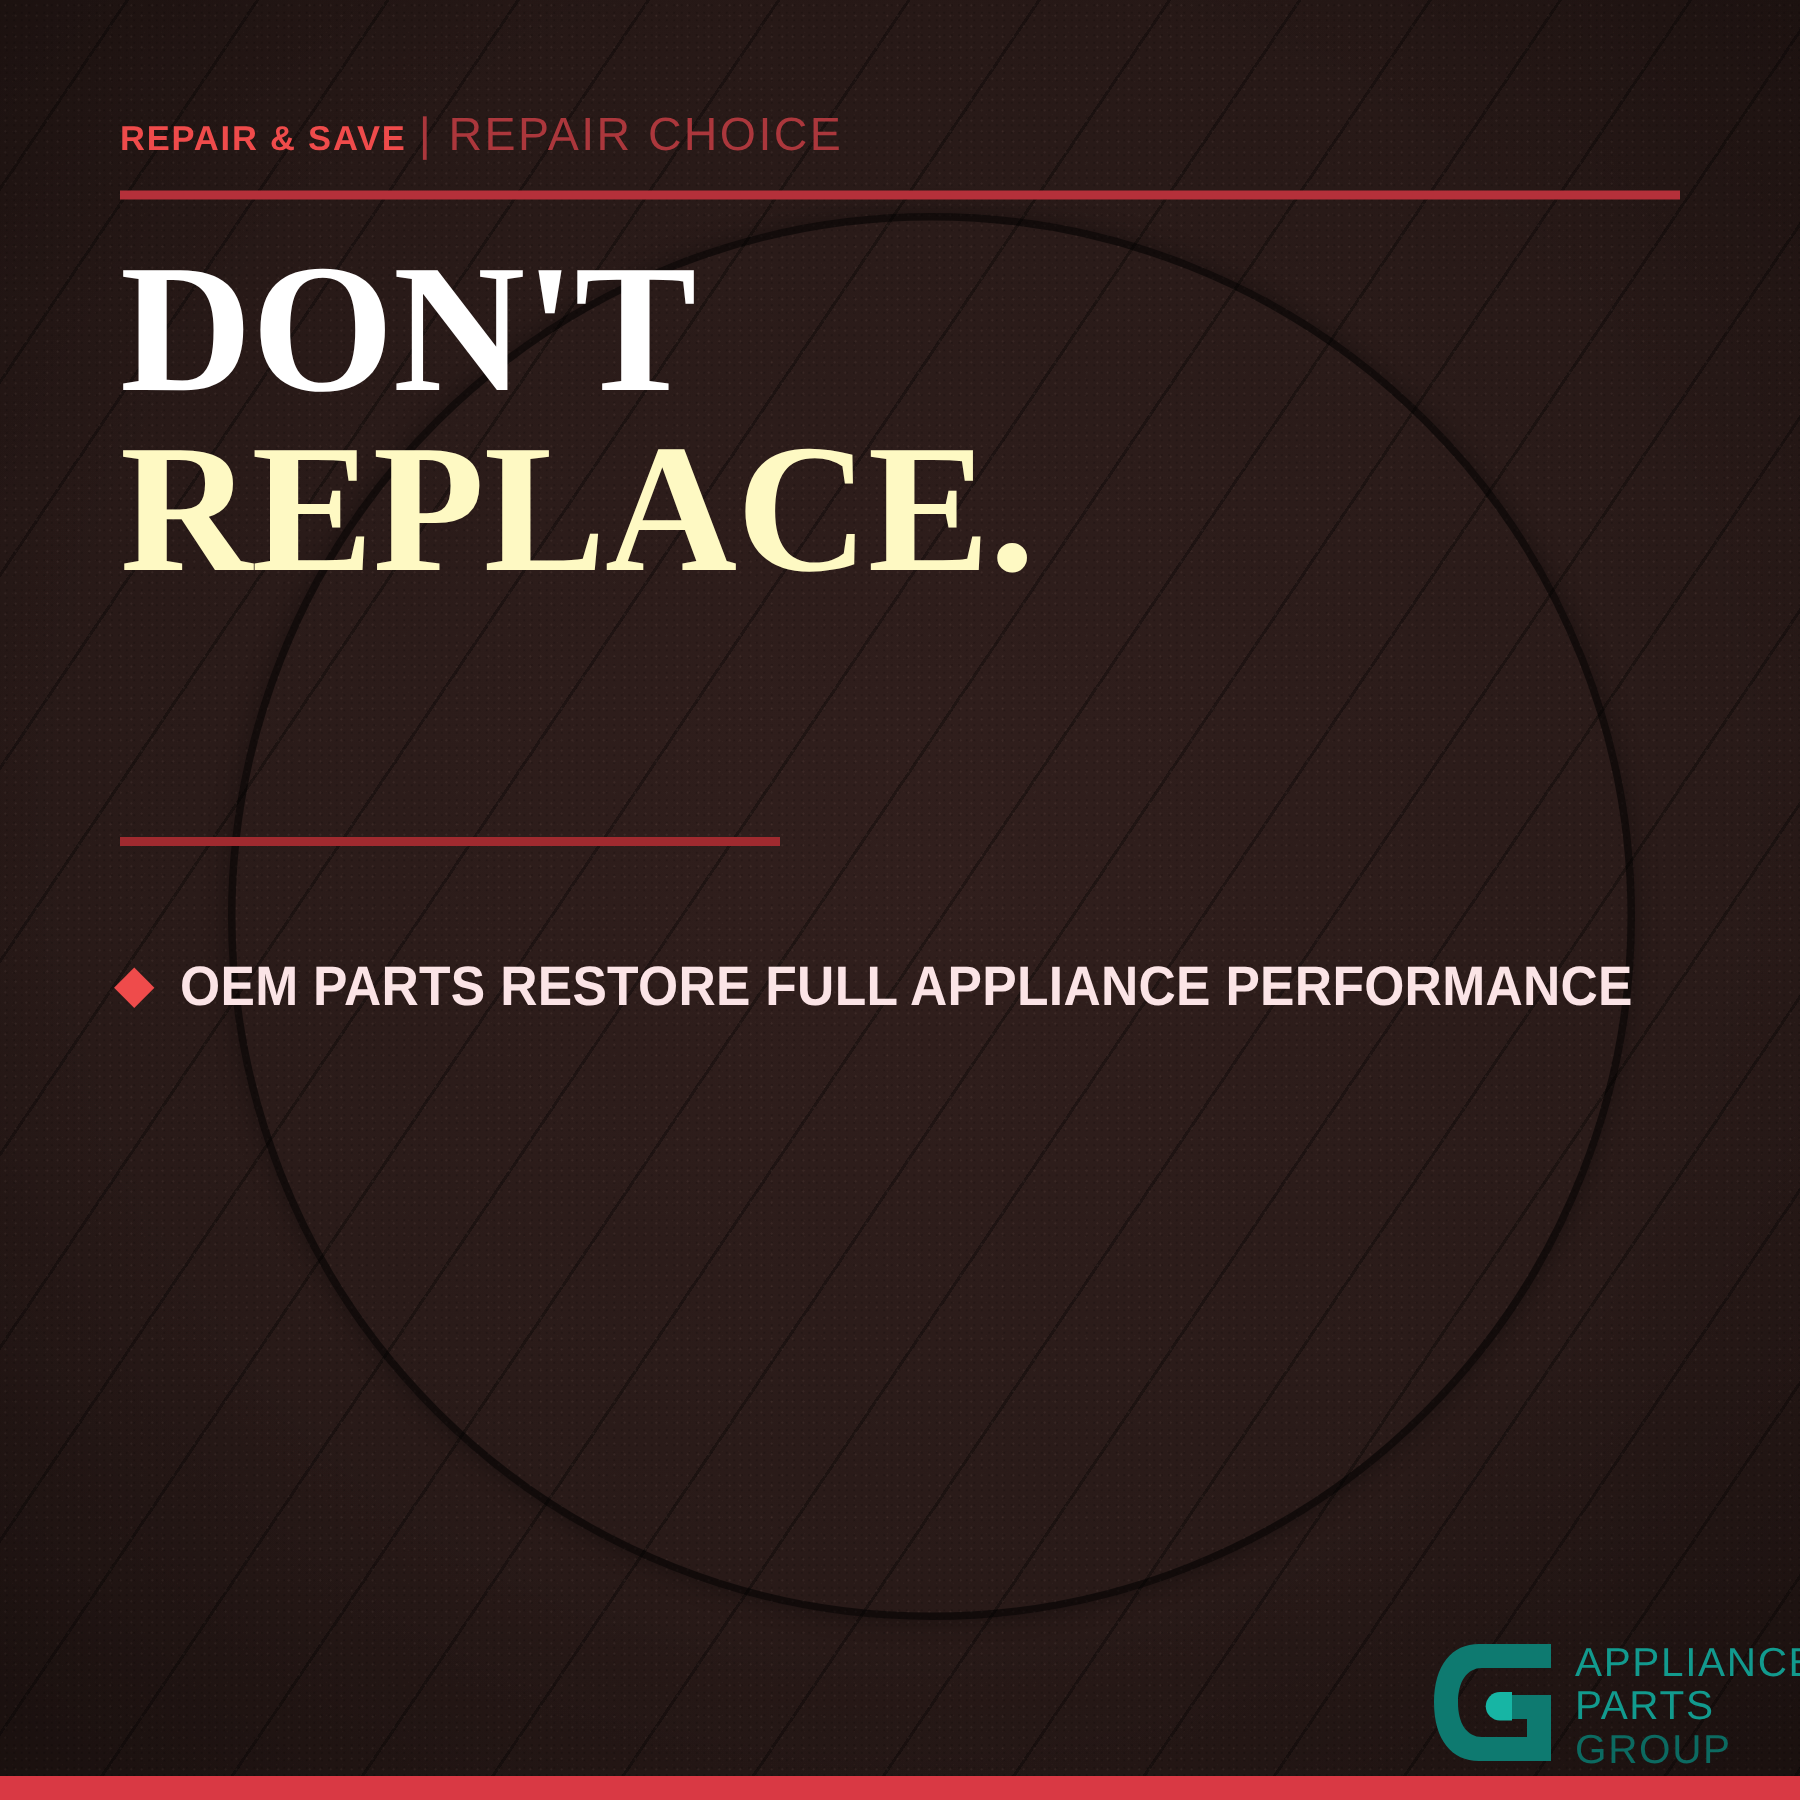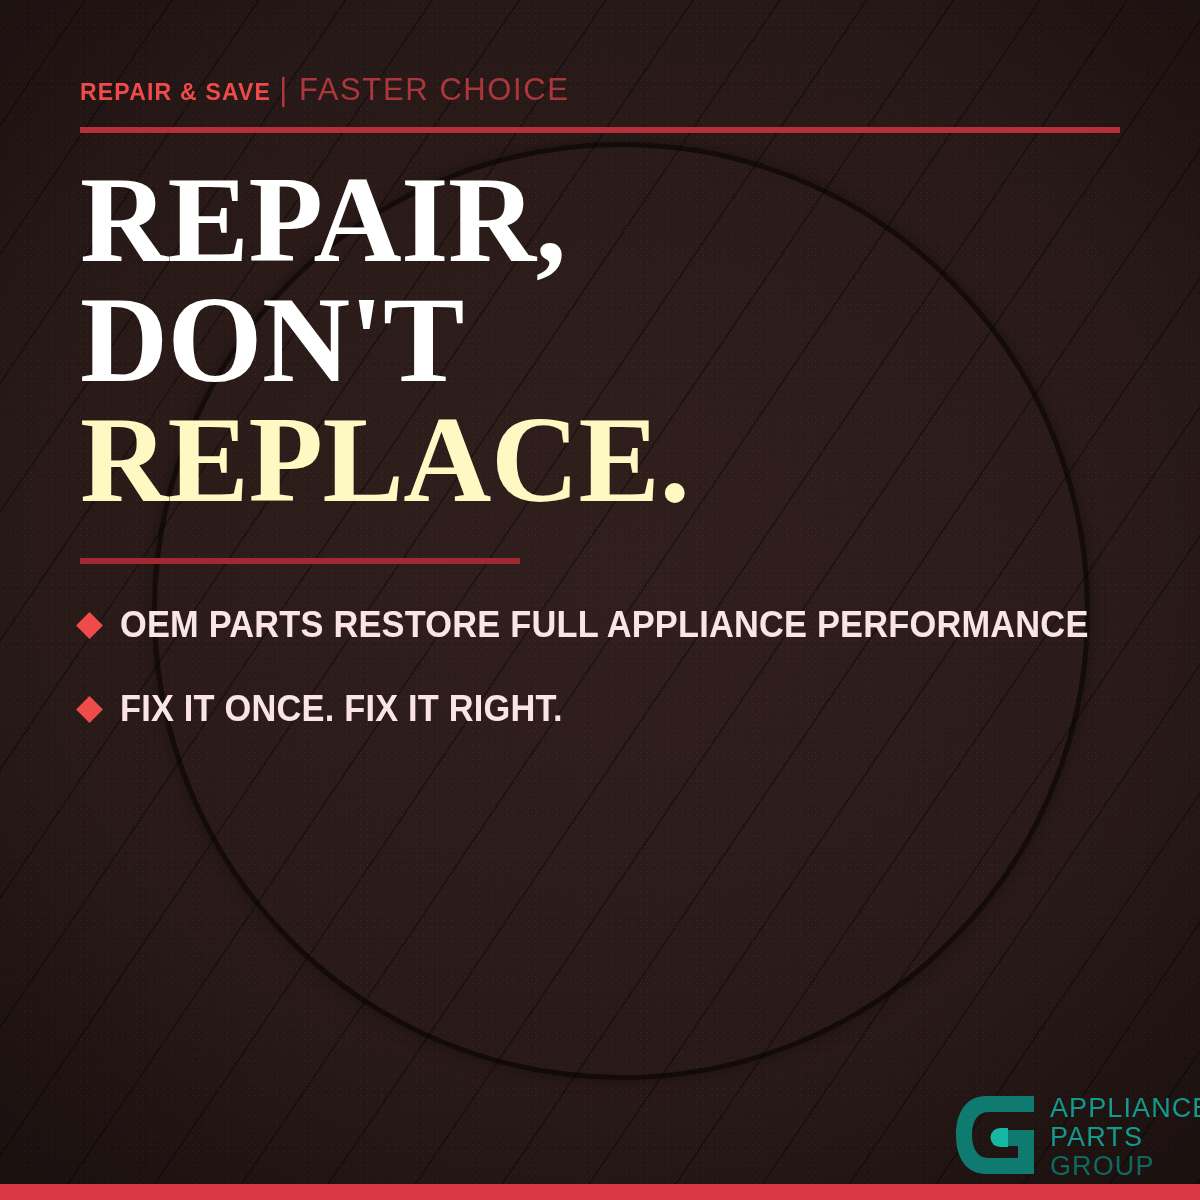--- a/index.html
+++ b/index.html
@@ -124,21 +124,21 @@
     left: 80px;
     top: 558px;
     width: 440px;
     height: 6px;
     background: #a02a2f;
   }
 
   .bullets {
     position: absolute;
     left: 80px;
-    top: 583px;
+    top: 616px;
     width: 1070px;
   }
   .bullet-row {
     display: flex;
     align-items: center;
     height: 84px;
   }
   .bullet-mark {
     flex: 0 0 auto;
     width: 19px;
@@ -204,46 +204,41 @@
 
   <div class="bg-base"></div>
   <div class="bg-stripes"></div>
   <div class="bg-noise"></div>
   <div class="bg-circle"></div>
   <div class="bg-vignette"></div>
 
   <div class="content">
 
     <div class="eyebrow">
-      <span class="strong">REPAIR &amp; SAVE</span><span class="light">| FASTER CHOICE</span>
+      <span class="strong">REPAIR &amp; SAVE</span><span class="light">| REPAIR CHOICE</span>
     </div>
 
     <div class="rule-top"></div>
 
     <div class="headline">
-      <span class="l1">REPAIR,</span>
       <span class="l2">DON'T</span>
       <span class="l3">REPLACE.</span>
     </div>
 
     <div class="rule-mid"></div>
 
     <div class="bullets">
 
       <div class="bullet-row">
         <span class="bullet-mark"></span>
         <span class="bullet-text">OEM PARTS RESTORE FULL APPLIANCE PERFORMANCE</span>
       </div>
 
 
 
-      <div class="bullet-row">
-        <span class="bullet-mark"></span>
-        <span class="bullet-text">FIX IT ONCE. FIX IT RIGHT.</span>
-      </div>
 
     </div>
 
     <div class="logo">
       <span class="logo-mark">
         <svg width="86" height="86" viewBox="0 0 86 86" aria-hidden="true">
           <path d="M82 4 H34 C16 4 4 18 4 43 C4 68 16 82 34 82 H82 V38 H56 V54 H66 V66 H36 C26 66 20 57 20 43 C20 29 26 20 36 20 H82 Z" fill="#0e7a70"></path>
           <path d="M48 36 a9.5 9.5 0 0 0 0 19 H56 V36 Z" fill="#17b5a4"></path>
         </svg>
       </span>

